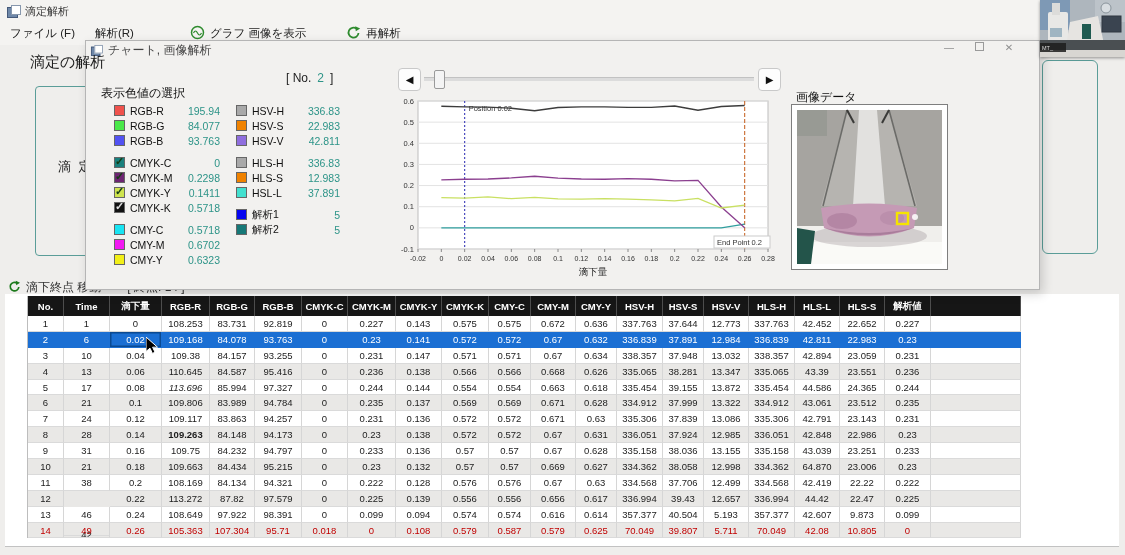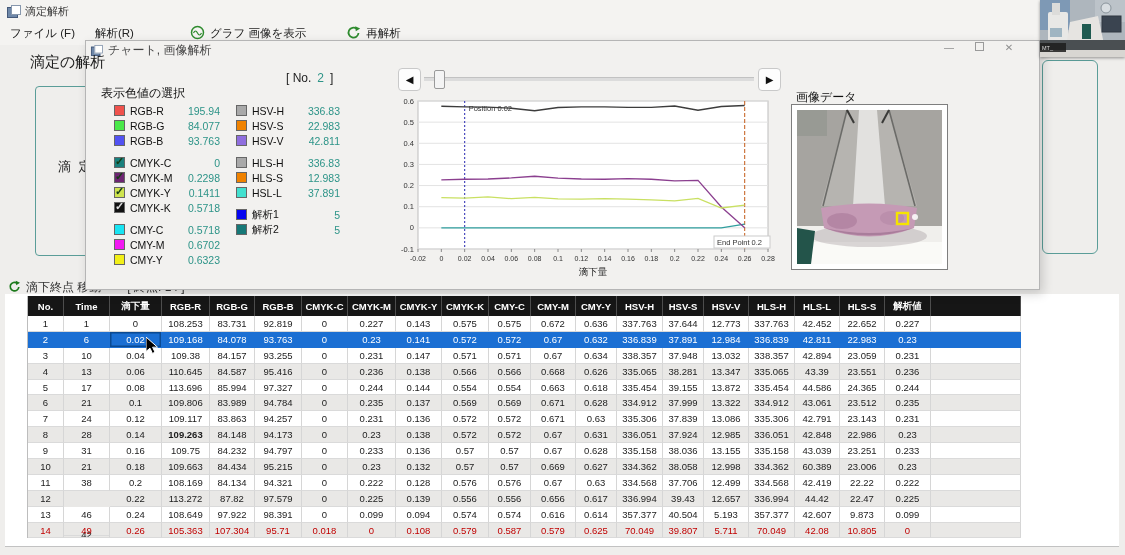--- a/index.html
+++ b/index.html
@@ -237,21 +237,21 @@
           <div class="tcell" style="width: 46px;">335.065</div>
           <div class="tcell" style="width: 45px;">43.39</div>
           <div class="tcell" style="width: 45px;">23.551</div>
           <div class="tcell" style="width: 46px;">0.236</div>
           <div class="tcell" style="width: 90px;"></div>
         </div>
         <div class="trow">
           <div class="tcell" style="width: 36px;">5</div>
           <div class="tcell" style="width: 46px;">17</div>
           <div class="tcell" style="width: 52px;">0.08</div>
-          <div class="tcell" style="width: 48px;">113.696</div>
+          <div class="tcell" style="width: 48px; font-style: italic;">113.696</div>
           <div class="tcell" style="width: 45px;">85.994</div>
           <div class="tcell" style="width: 47px;">97.327</div>
           <div class="tcell" style="width: 46px;">0</div>
           <div class="tcell" style="width: 48px;">0.244</div>
           <div class="tcell" style="width: 46px;">0.144</div>
           <div class="tcell" style="width: 47px;">0.554</div>
           <div class="tcell" style="width: 42px;">0.554</div>
           <div class="tcell" style="width: 45px;">0.663</div>
           <div class="tcell" style="width: 41px;">0.618</div>
           <div class="tcell" style="width: 46px;">335.454</div>
@@ -366,21 +366,21 @@
           <div class="tcell" style="width: 48px;">0.23</div>
           <div class="tcell" style="width: 46px;">0.132</div>
           <div class="tcell" style="width: 47px;">0.57</div>
           <div class="tcell" style="width: 42px;">0.57</div>
           <div class="tcell" style="width: 45px;">0.669</div>
           <div class="tcell" style="width: 41px;">0.627</div>
           <div class="tcell" style="width: 46px;">334.362</div>
           <div class="tcell" style="width: 41px;">38.058</div>
           <div class="tcell" style="width: 45px;">12.998</div>
           <div class="tcell" style="width: 46px;">334.362</div>
-          <div class="tcell" style="width: 45px;">60.389</div>
+          <div class="tcell" style="width: 45px;">64.870</div>
           <div class="tcell" style="width: 45px;">23.006</div>
           <div class="tcell" style="width: 46px;">0.23</div>
           <div class="tcell" style="width: 90px;"></div>
         </div>
         <div class="trow">
           <div class="tcell" style="width: 36px;">11</div>
           <div class="tcell" style="width: 46px;">38</div>
           <div class="tcell" style="width: 52px;">0.2</div>
           <div class="tcell" style="width: 48px;">108.169</div>
           <div class="tcell" style="width: 45px;">84.134</div>

